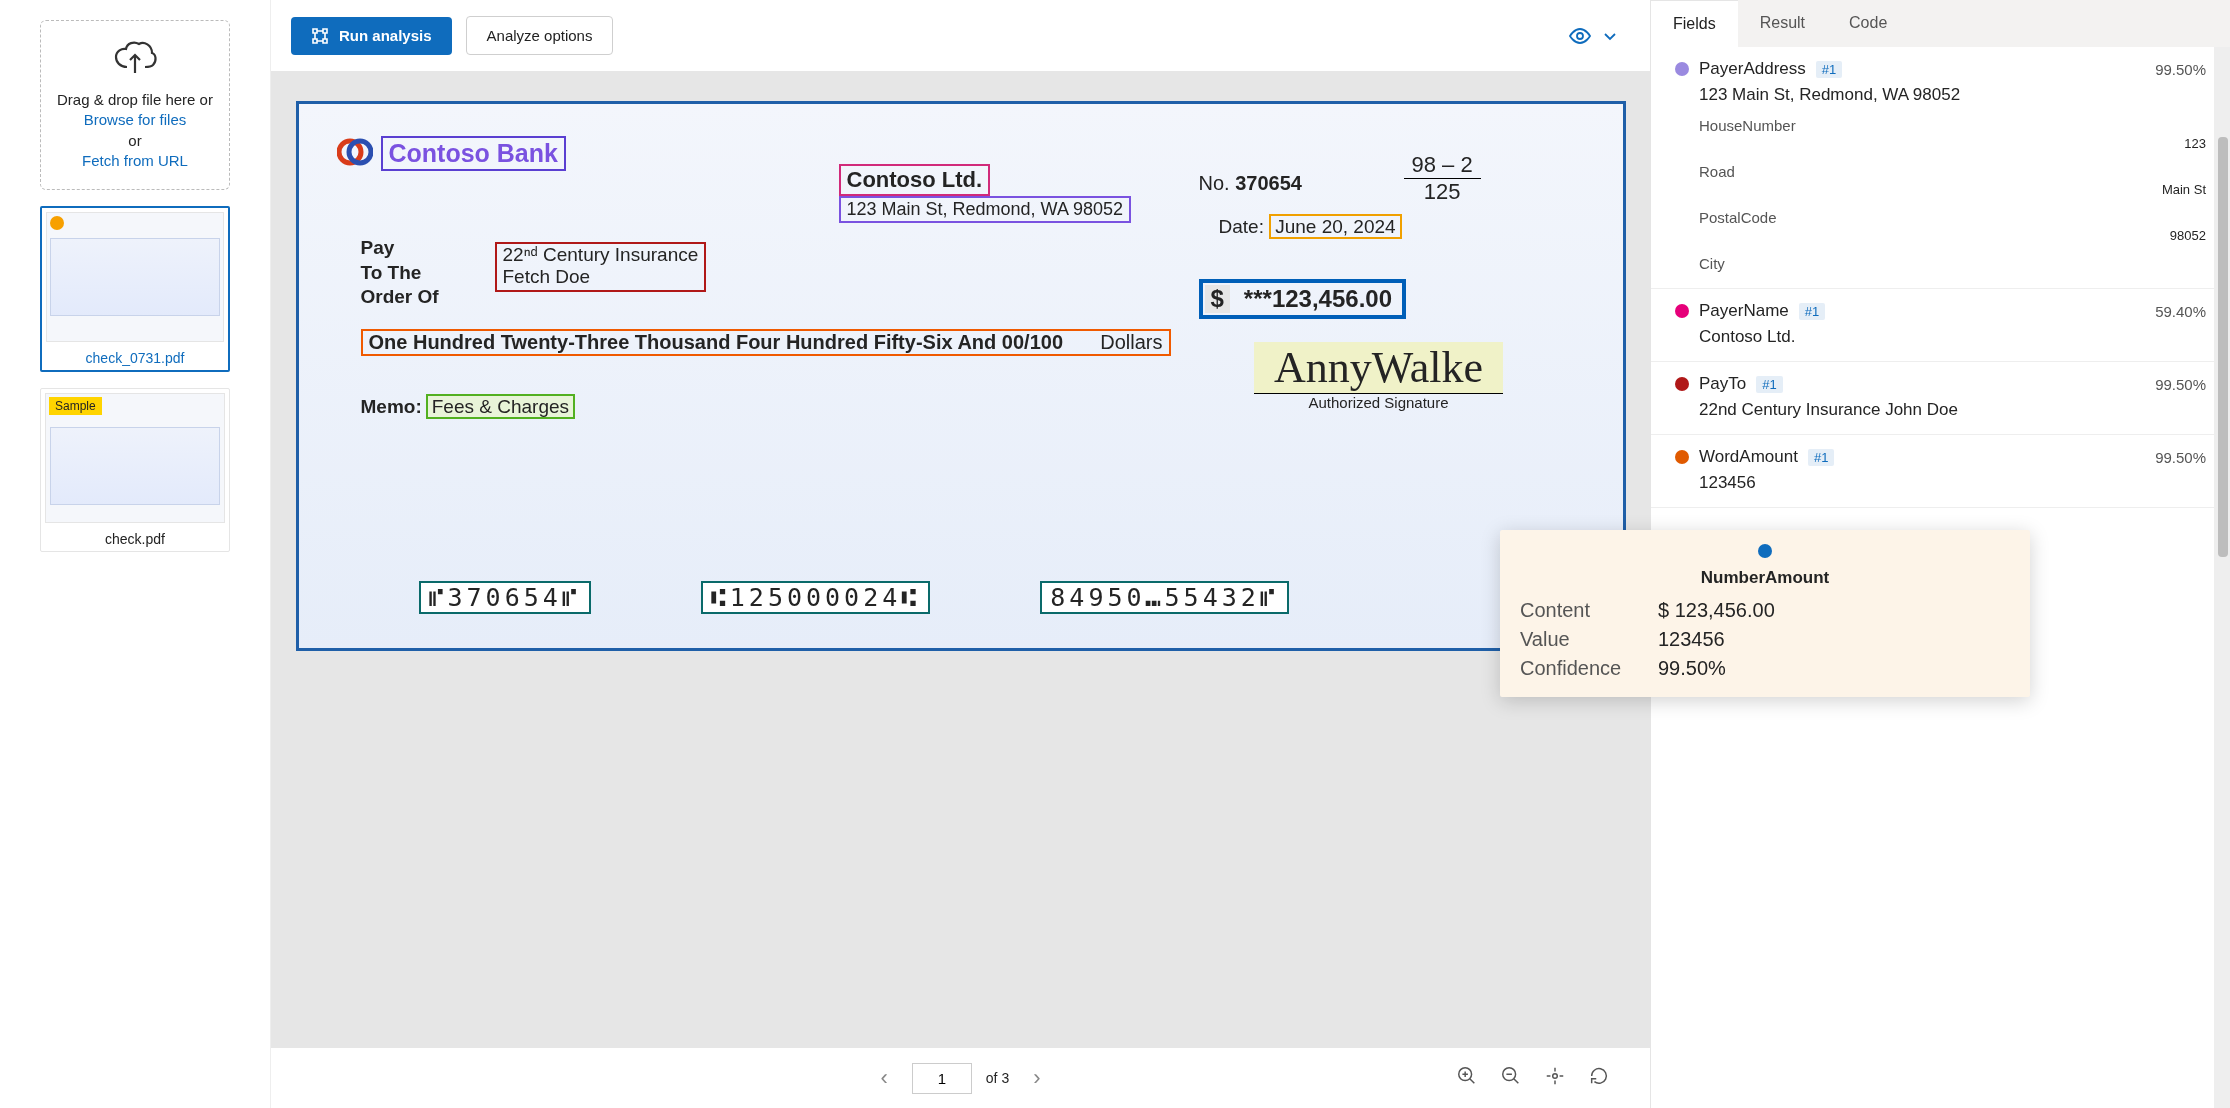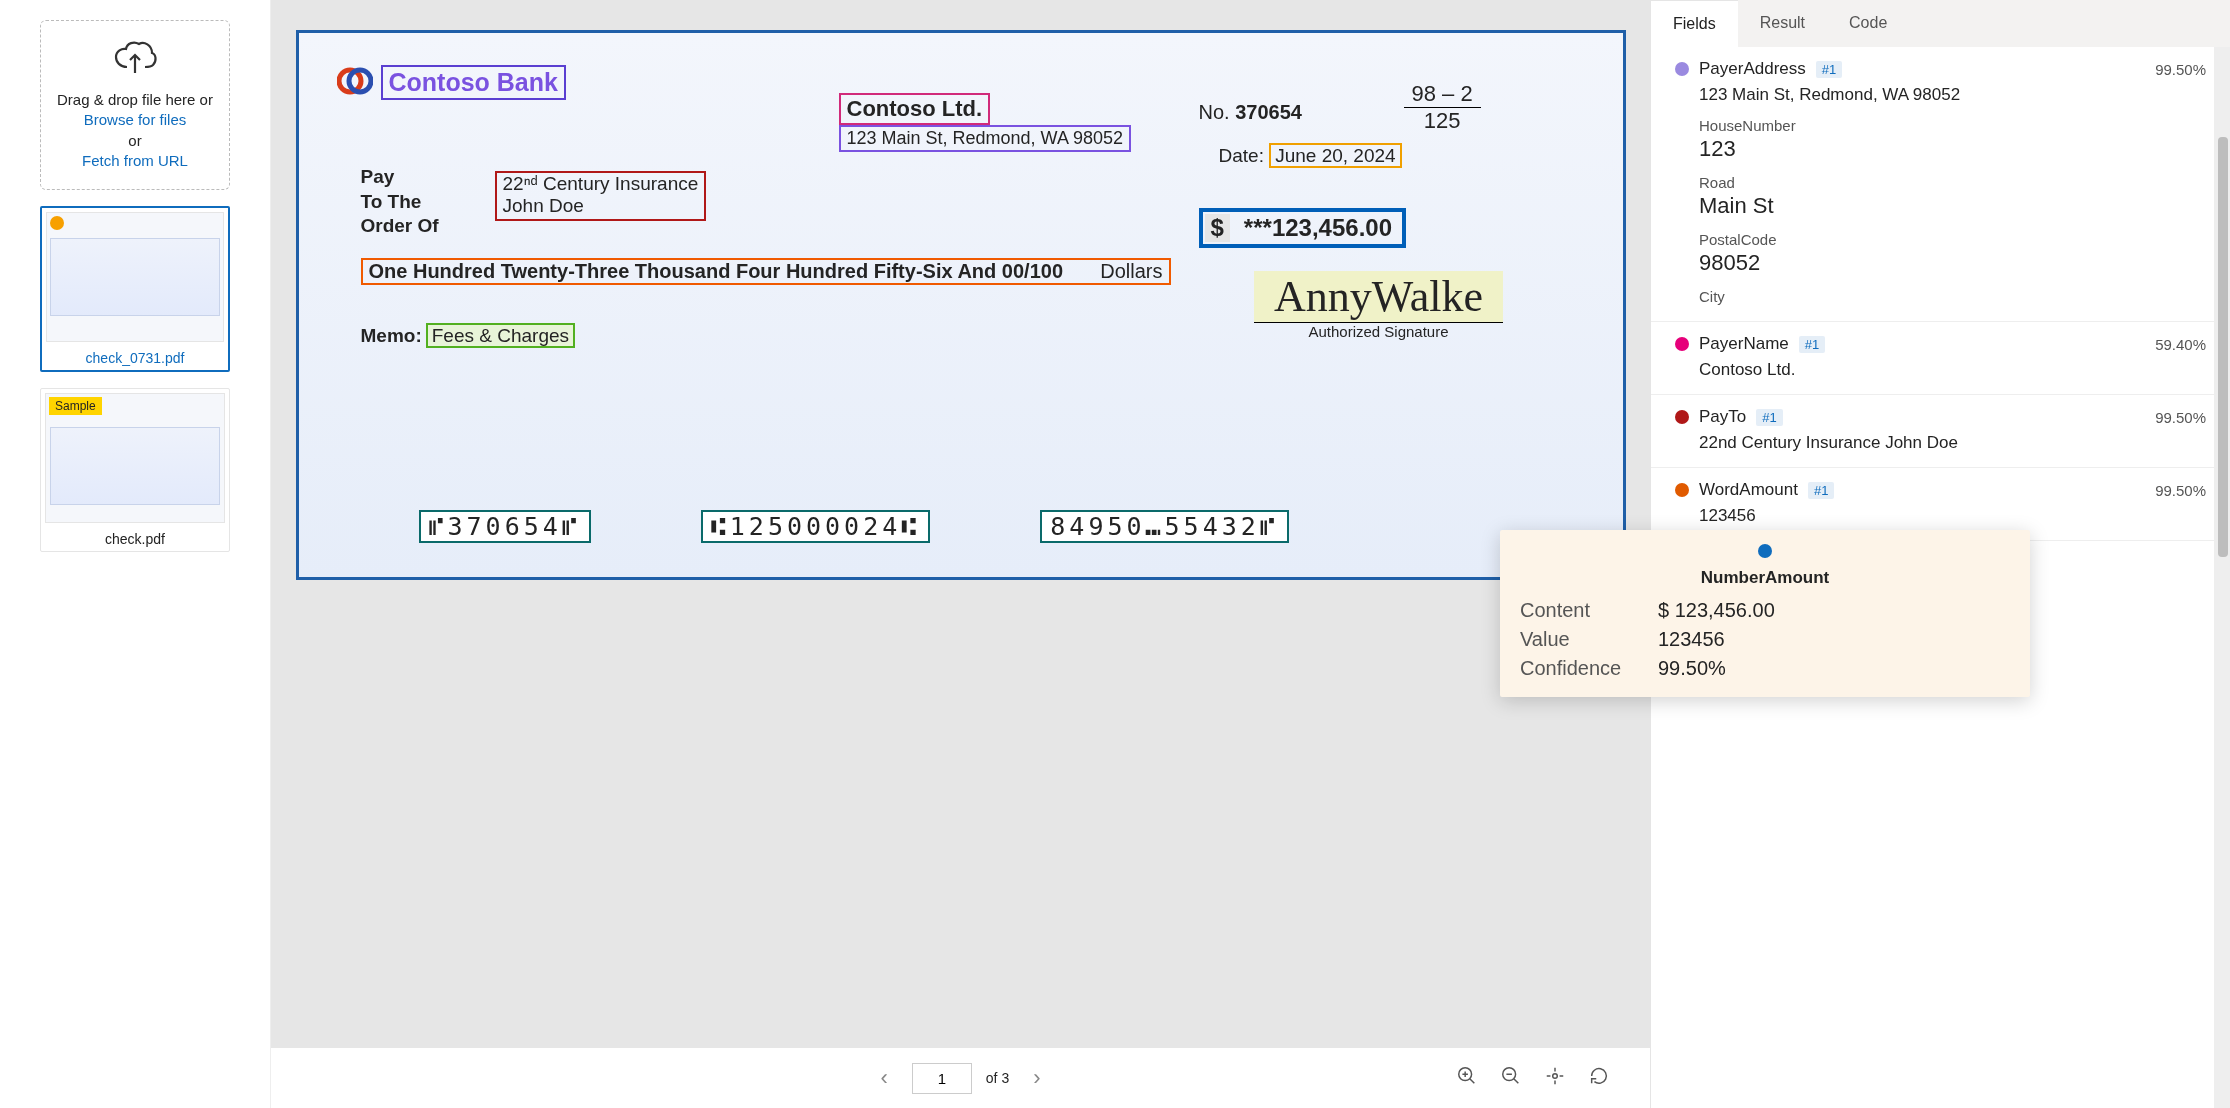--- a/index.html
+++ b/index.html
@@ -61,21 +61,21 @@
 .fields { flex:1; overflow-y:auto; background:#fff; position:relative; }
 .field { border-bottom:1px solid #eee; padding:12px 24px 14px; }
 .field .hdr{ display:flex; align-items:center; gap:10px;}
 .field .dot { width:14px; height:14px; border-radius:50%; }
 .field .nm{ font-size:17px;}
 .field .tag{ background:#e5eef7; color:#0f6cbd; font-size:13px; padding:1px 6px; border-radius:2px;}
 .field .conf{ margin-left:auto; font-size:15px; color:#555;}
 .field .val{ margin-left:24px; margin-top:6px; font-size:17px;}
 .sub { margin-left:24px; margin-top:12px;}
 .sub .sl{ color:#555; font-size:15px;}
-.sub .sv{ font-size:22px; margin-top:2px;}
+.sub .sv{ font-size:13px; margin-top:2px;text-align:right;}
 .tooltip { position:absolute; left:1500px; top:530px; width:530px; background:#fdf4e8; border-radius:2px; box-shadow:0 4px 20px rgba(0,0,0,0.18); padding:14px 20px; z-index:50; }
 .tooltip .th{ display:flex; align-items:center; gap:10px; margin-bottom:8px;flex-direction:column;}
 .tooltip .th .d{ width:14px; height:14px; border-radius:50%; background:#0f6cbd;}
 .tooltip .th .t{ font-weight:700; font-size:17px;}
 .tooltip .row{ display:flex; gap:28px; padding:3px 0; font-size:20px;}
 .tooltip .row .l{ width:110px; color:#555;}
 .scrollbar-fake{position:absolute; right:0; top:0; width:16px; height:100%; background:#eee;}
 .scrollbar-fake .th{position:absolute; top:90px; right:2px; width:10px; height:420px; background:#bdbdbd; border-radius:4px;}
 .mini-check { width:170px; height:78px; background:linear-gradient(#eef2fb,#e3eafb); border:1px solid #c8d3ea; position:relative; font-size:6px; color:#555; }
 </style>
@@ -105,20 +105,39 @@
     <div class="thumb inactive">
       <div class="sample-tag">Sample</div>
       <div class="imgbox" style="padding-top:16px;">
           <div class="mini-check"></div>
         </div>
       <div class="cap">check.pdf</div>
     </div>
   </div>
 
   <div class="center">
+    <div class="toolbar">
+      <button class="btn-primary">
+        <svg width="18" height="18" viewBox="0 0 18 18" fill="none" stroke="#fff" stroke-width="1.6">
+            <path d="M2 2h4v4H2zM2 12h4v4H2zM12 2h4v4h-4zM12 12h4v4h-4zM6 4h6M4 6v6M14 6v6M6 14h6"></path>
+          </svg>
+        <span>Run analysis</span>
+      </button>
+      <button class="btn-secondary">Analyze options</button>
+      <div class="spacer"></div>
+      <div class="vis-toggle">
+        <svg width="24" height="24" viewBox="0 0 24 24" fill="none" stroke="#0f6cbd" stroke-width="1.8">
+            <path d="M2 12s4-7 10-7 10 7 10 7-4 7-10 7S2 12 2 12z"></path>
+            <circle cx="12" cy="12" r="3"></circle>
+          </svg>
+        <svg width="16" height="16" viewBox="0 0 16 16" fill="none" stroke="#0f6cbd" stroke-width="1.8">
+            <path d="M3 6l5 5 5-5"></path>
+          </svg>
+      </div>
+    </div>
 
     <div class="canvas">
       <div class="doc-wrap">
         <div class="doc">
           <svg class="bank-logo" viewBox="0 0 36 36">
               <circle cx="13" cy="18" r="11" fill="none" stroke="#d93c1a" stroke-width="5"></circle>
               <circle cx="23" cy="18" r="11" fill="none" stroke="#2b4fb0" stroke-width="5"></circle>
             </svg>
           <div class="bank-name">Contoso Bank</div>
           <div class="contoso">Contoso Ltd.</div>
@@ -129,21 +148,21 @@
               <div>125</div>
             </div>
           <div class="date"><span>Date:</span> <span class="box">June 20, 2024</span></div>
           <div class="payto-lbl">
               <div>Pay</div>
               <div>To The</div>
               <div>Order Of</div>
             </div>
           <div class="payto-val">
               <div>22ⁿᵈ Century Insurance</div>
-              <div>John Doe</div>
+              <div>Fetch Doe</div>
             </div>
           <div class="amount-box">
               <span class="ds">$</span>
               <span>***123,456.00</span>
             </div>
           <div class="words">
               <span>One Hundred Twenty-Three Thousand Four Hundred Fifty-Six And 00/100</span>
               <span class="d">Dollars</span>
             </div>
           <div class="memo"><span>Memo:</span><span class="v">Fees &amp; Charges</span></div>

